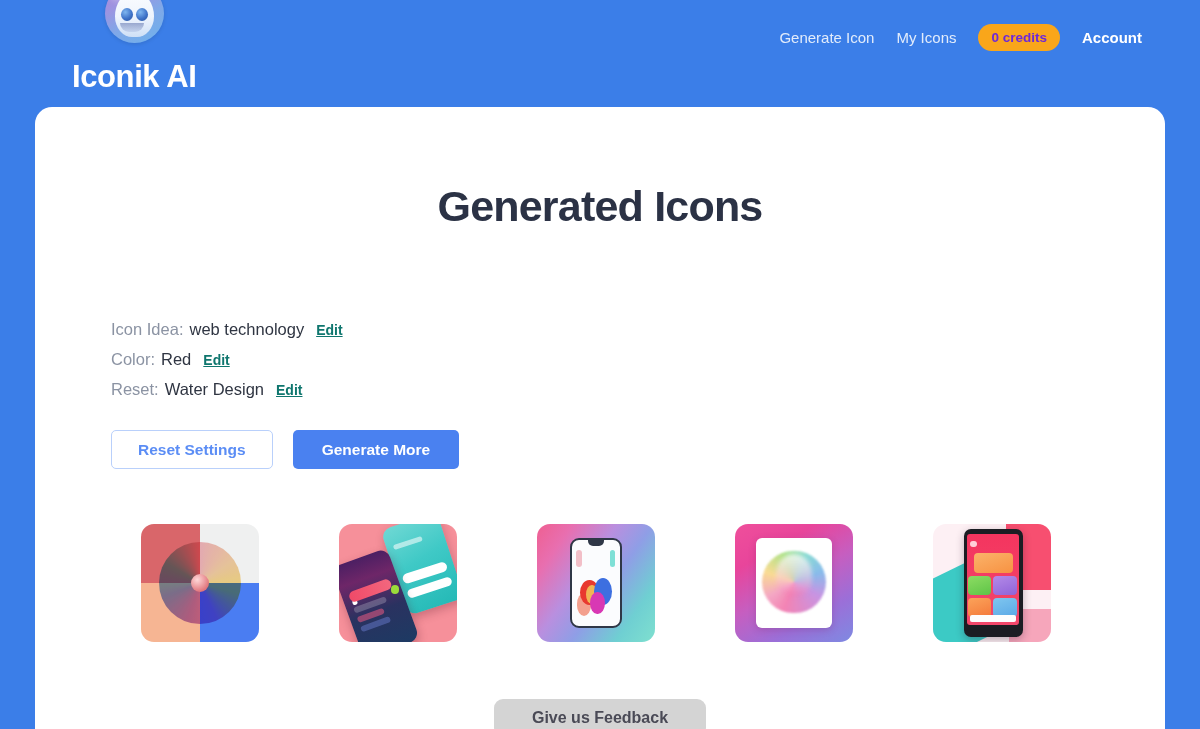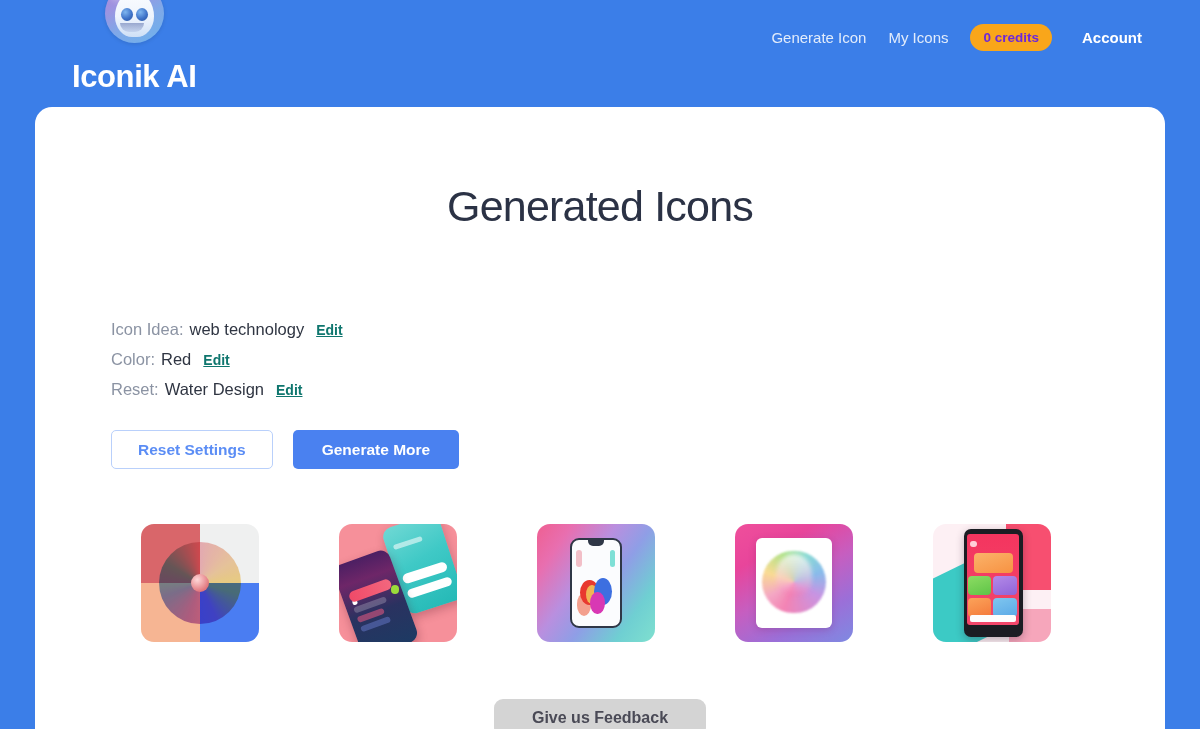--- a/index.html
+++ b/index.html
@@ -118,40 +118,40 @@
     cursor: pointer;
     white-space: nowrap;
   }
 
   .nav-account {
     color: #ffffff;
     font-size: 15px;
     font-weight: bold;
     text-decoration: none;
     cursor: pointer;
-    margin-left: 8px;
+    margin-left: 0;
     white-space: nowrap;
   }
 
   
   .card {
     position: absolute;
     left: 35px;
     top: 107px;
     width: 1130px;
     height: 640px;
     background: #ffffff;
     border-radius: 17px 17px 0 0;
     overflow: hidden;
   }
 
   .page-title {
     text-align: center;
     font-size: 43px;
-    font-weight: normal;
+    font-weight: bold;
     color: #2b3245;
     letter-spacing: -0.8px;
     margin-top: 75px;
   }
 
   
   .settings {
     margin: 84px 0 0 76px;
   }
 

